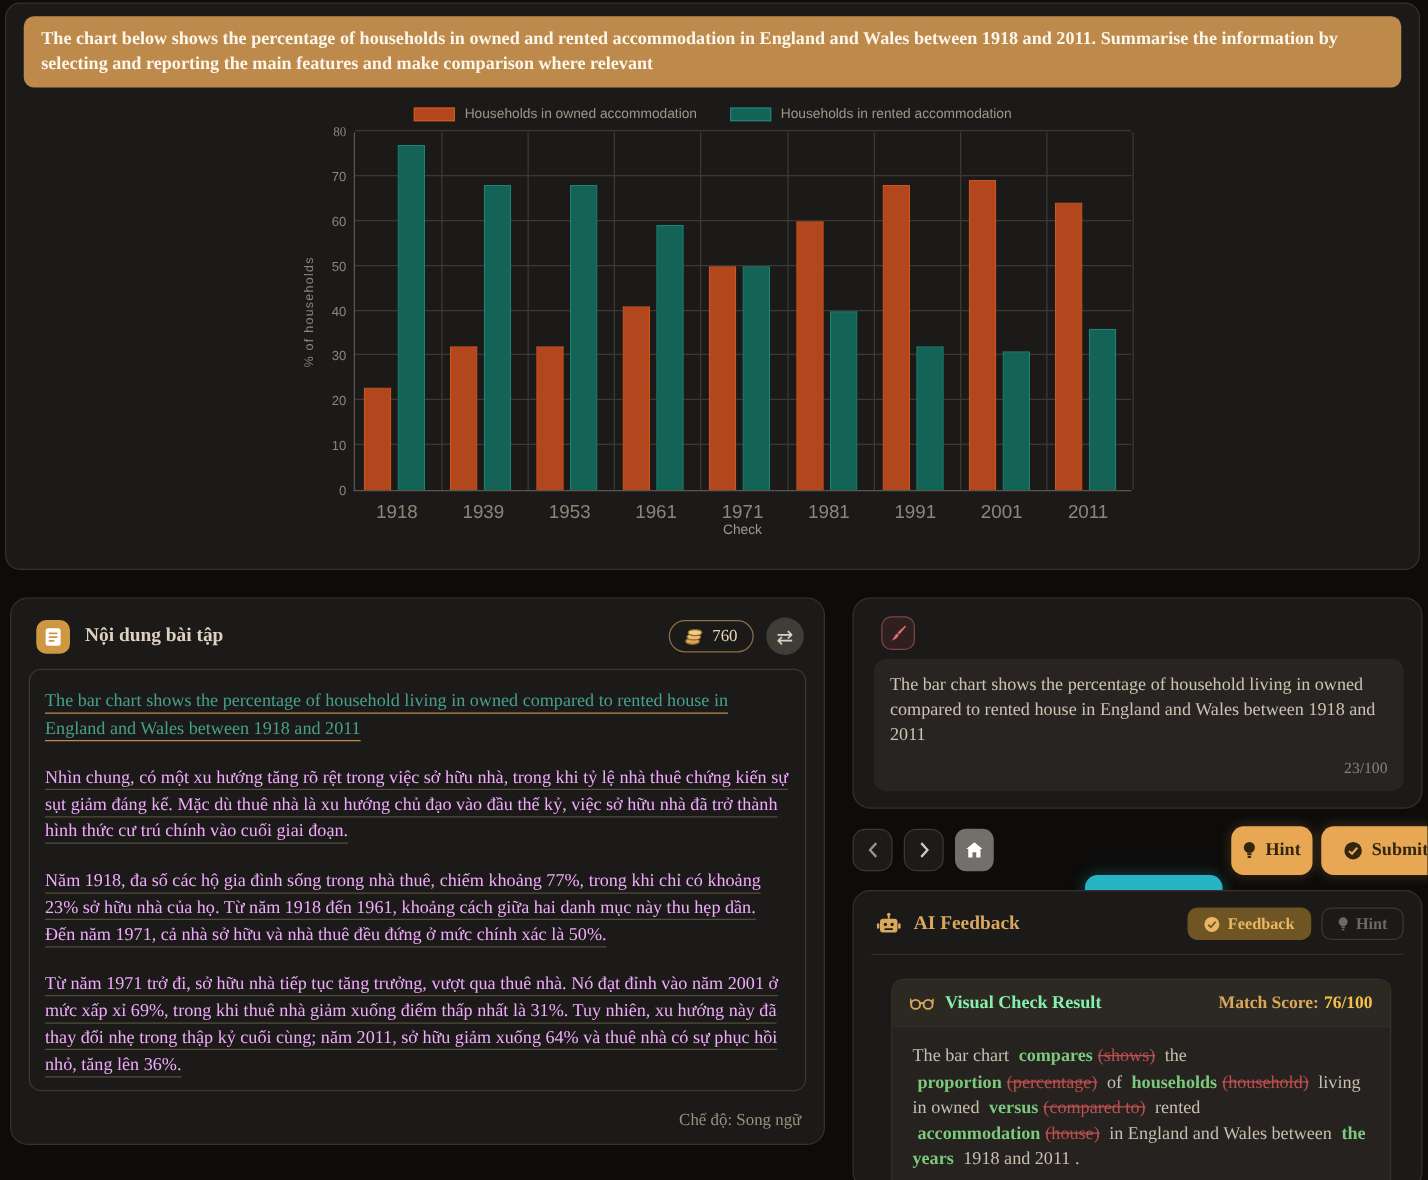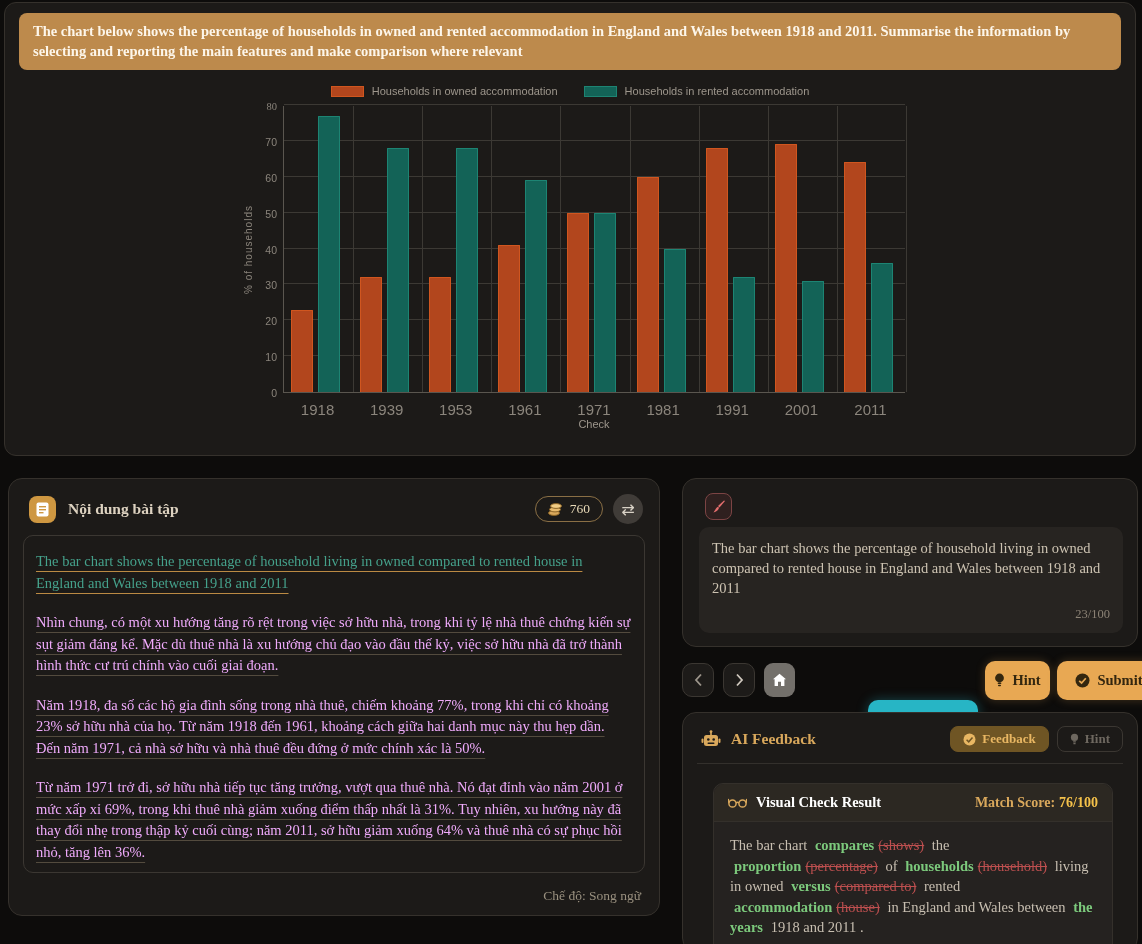--- a/index.html
+++ b/index.html
@@ -105,21 +105,21 @@
   .ai-title { margin-left:10px; color:#d9a85c; font-weight:bold; font-size:15.5px; }
   .tab { display:flex; align-items:center; gap:6px; border-radius:8px; padding:4px 12px;
     font-size:13px; font-weight:bold; cursor:pointer; }
   .tab-feedback { background:#6f5524; color:#e9b763; border:1px solid #6f5524; }
   .tab-hint { border:1px solid #3b3732; background:transparent; color:#6e6860; margin-left:8px; }
   .ai-divider { position:absolute; left:14px; right:14px; top:50px; height:1px; background:#33302c; }
   .vc-card { position:absolute; left:30px; top:70px; width:400px; height:200px;
     background:#252220; border:1px solid #34302b; border-radius:10px 10px 0 0; }
   .vc-header { height:38px; background:#2c2822; border-bottom:1px solid #34302b;
     display:flex; align-items:center; padding:0 14px; border-radius:10px 10px 0 0; }
-  .vc-title { margin-left:9px; color:#ffffff; font-weight:bold; font-size:14.5px; }
+  .vc-title { margin-left:9px; color:#86efac; font-weight:bold; font-size:14.5px; }
   .vc-score { margin-left:auto; font-size:14px; font-weight:bold; color:#d9a85c; }
   .vc-score b { color:#f4c14a; margin-left:4px; }
   .vc-body { padding:13px 16px; color:#c8bfb1; font-size:14.5px; line-height:20.5px; }
   .tok-green { color:#7cc97c; font-weight:bold; margin:0 4px; }
   .tok-red { color:#bd4f4f; text-decoration:line-through; margin-right:4px; }
 
   svg { display:block; }
 </style>
 </head>
 <body>

